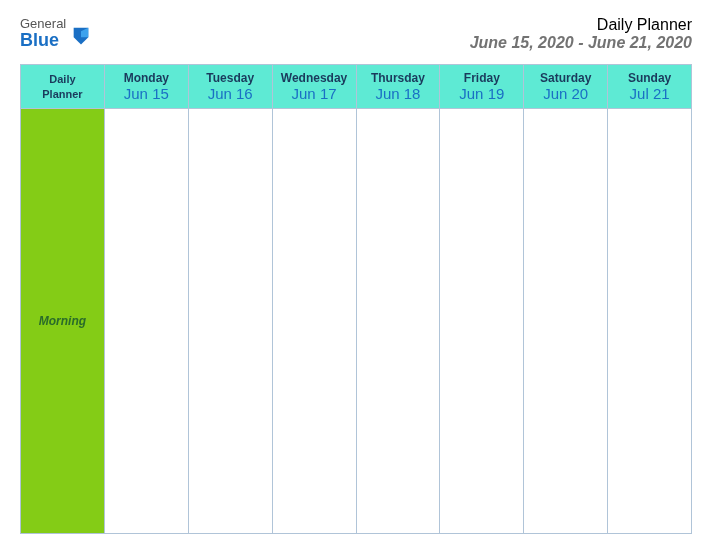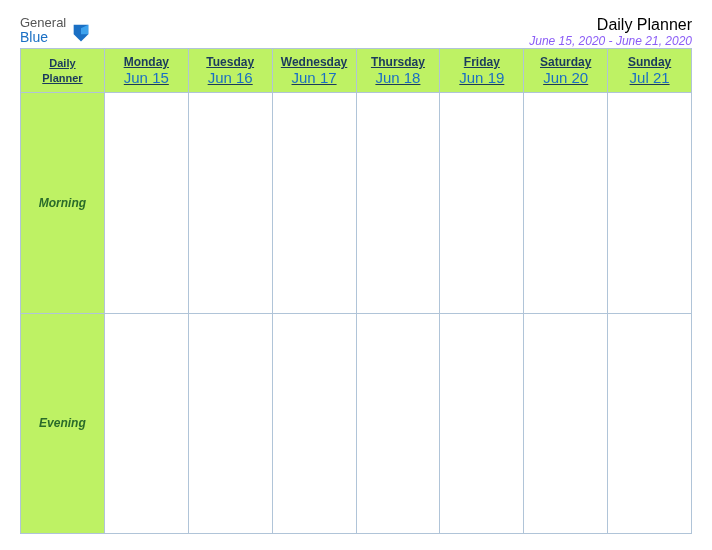--- a/index.html
+++ b/index.html
@@ -17,21 +17,22 @@
       height: 550px;
       background: #fff;
       padding: 16px 20px 16px 20px;
       display: flex;
       flex-direction: column;
     }
 
     .header {
       display: flex;
       justify-content: space-between;
-      align-items: flex-start;
+      align-items: center;
+      margin-bottom: 12px;
     }
 
     .logo {
       display: flex;
       align-items: center;
       gap: 4px;
     }
 
     .logo-text {
       display: flex;
@@ -39,87 +40,86 @@
       line-height: 1.1;
     }
 
     .logo-general {
       font-size: 13px;
       color: #555;
       font-weight: normal;
     }
 
     .logo-blue {
-      font-size: 14px;
+      font-size: 18px;
       color: #1a6fc4;
-      font-weight: normal;
+      font-weight: bold;
     }
 
     .logo-icon {
       width: 22px;
       height: 22px;
       margin-top: 2px;
     }
 
     .title-block {
       text-align: right;
     }
 
     .title-main {
       font-size: 16px;
       color: #000000;
       font-weight: normal;
     }
 
     .title-dates {
-      font-size: 12px;
-      color: #8b5cf6;
+      font-size: 16px;
+      color: #737373;
       font-style: italic;
-      font-weight: normal;
+      font-weight: bold;
     }
 
     .calendar-table {
       flex: 1;
       border-collapse: collapse;
       width: 100%;
       table-layout: fixed;
     }
 
     .calendar-table th,
     .calendar-table td {
       border: 1px solid #b0c4d8;
       vertical-align: middle;
       text-align: center;
     }
 
     .header-row th {
-      background: #bef264;
+      background: #5eead4;
       padding: 6px 4px;
       font-size: 11px;
       color: #1a3a5c;
       font-weight: bold;
-      text-decoration: underline;
     }
 
     .header-row th .day-name {
       font-size: 12px;
       font-weight: bold;
       color: #1a3a5c;
       display: block;
     }
 
     .header-row th .day-date {
       font-size: 15px;
       color: #1a6fc4;
       font-weight: normal;
       display: block;
     }
 
     .label-cell {
-      background: #bef264;
+      background: #84cc16;
       font-size: 12px;
       color: #2a6b2a;
       font-weight: bold;
       font-style: italic;
       width: 80px;
       padding: 8px 4px;
     }
 
     .content-cell {
       background: #fff;
@@ -204,25 +204,15 @@
       <tr class="morning-row">
         <td class="label-cell">Morning</td>
         <td class="content-cell"></td>
         <td class="content-cell"></td>
         <td class="content-cell"></td>
         <td class="content-cell"></td>
         <td class="content-cell"></td>
         <td class="content-cell"></td>
         <td class="content-cell"></td>
       </tr>
-      <tr class="evening-row">
-        <td class="label-cell">Evening</td>
-        <td class="content-cell"></td>
-        <td class="content-cell"></td>
-        <td class="content-cell"></td>
-        <td class="content-cell"></td>
-        <td class="content-cell"></td>
-        <td class="content-cell"></td>
-        <td class="content-cell"></td>
-      </tr>
     </tbody>
   </table>
 </div>
 
 </body></html>

